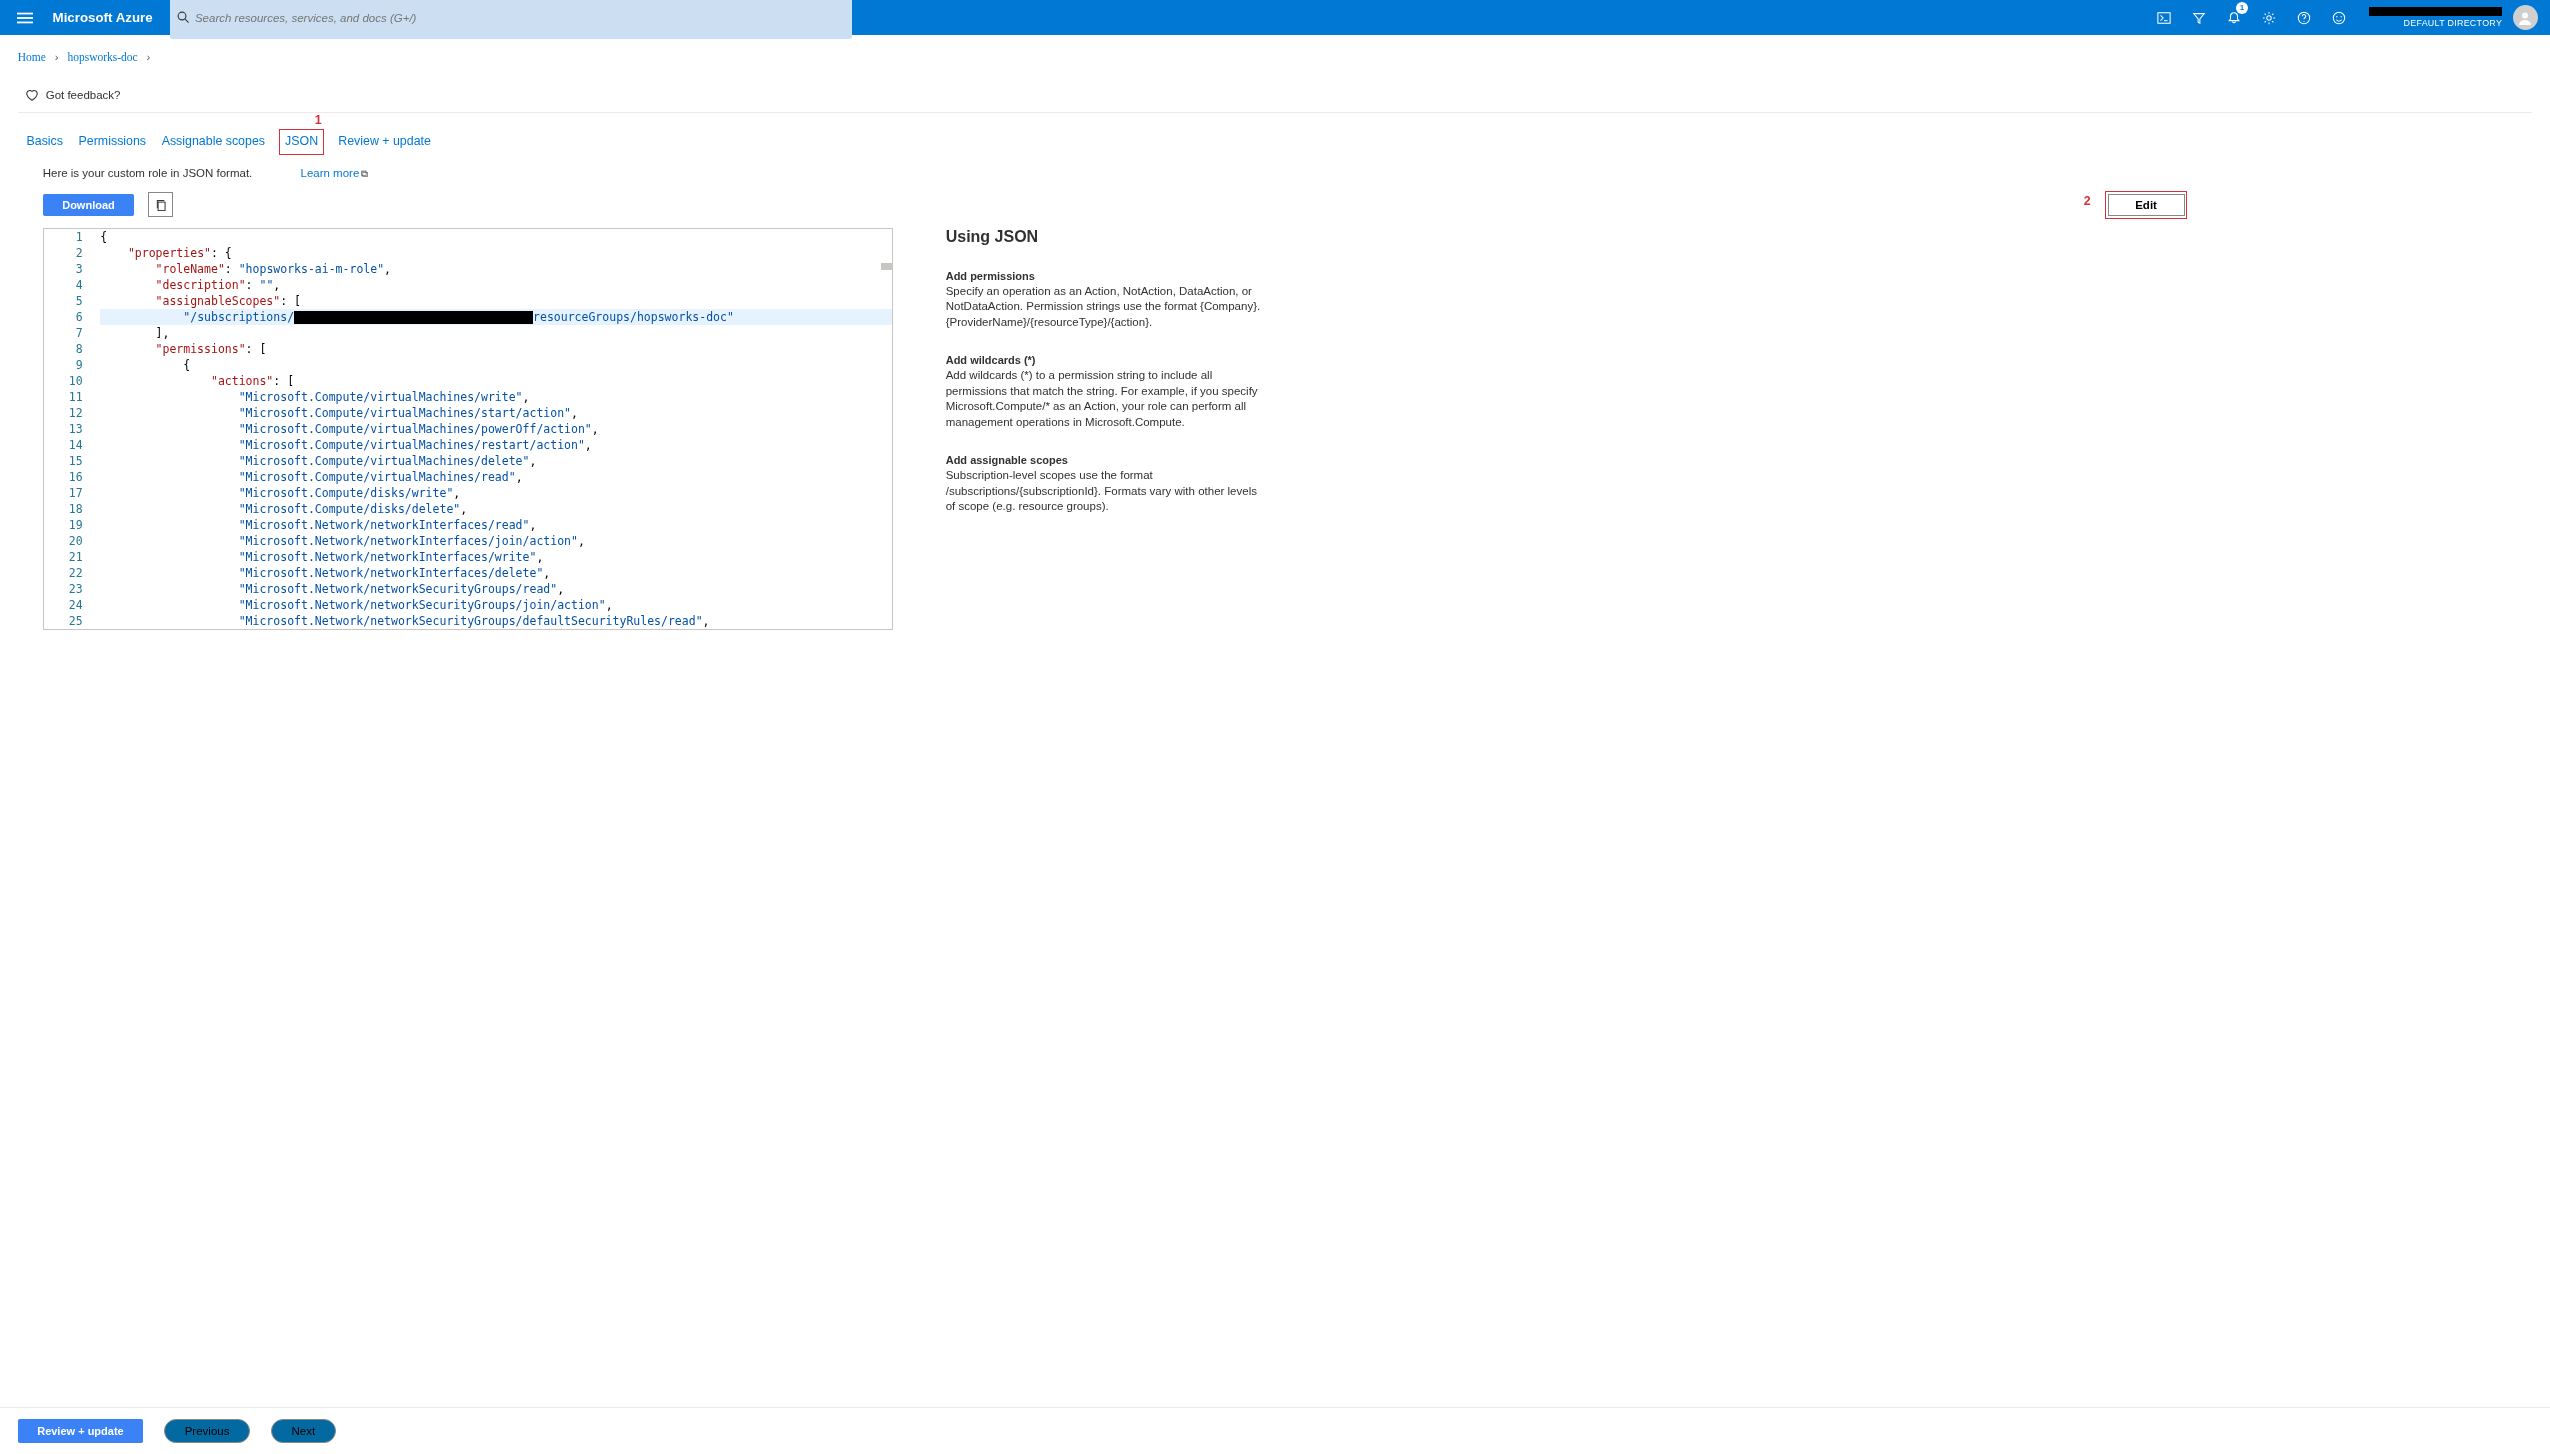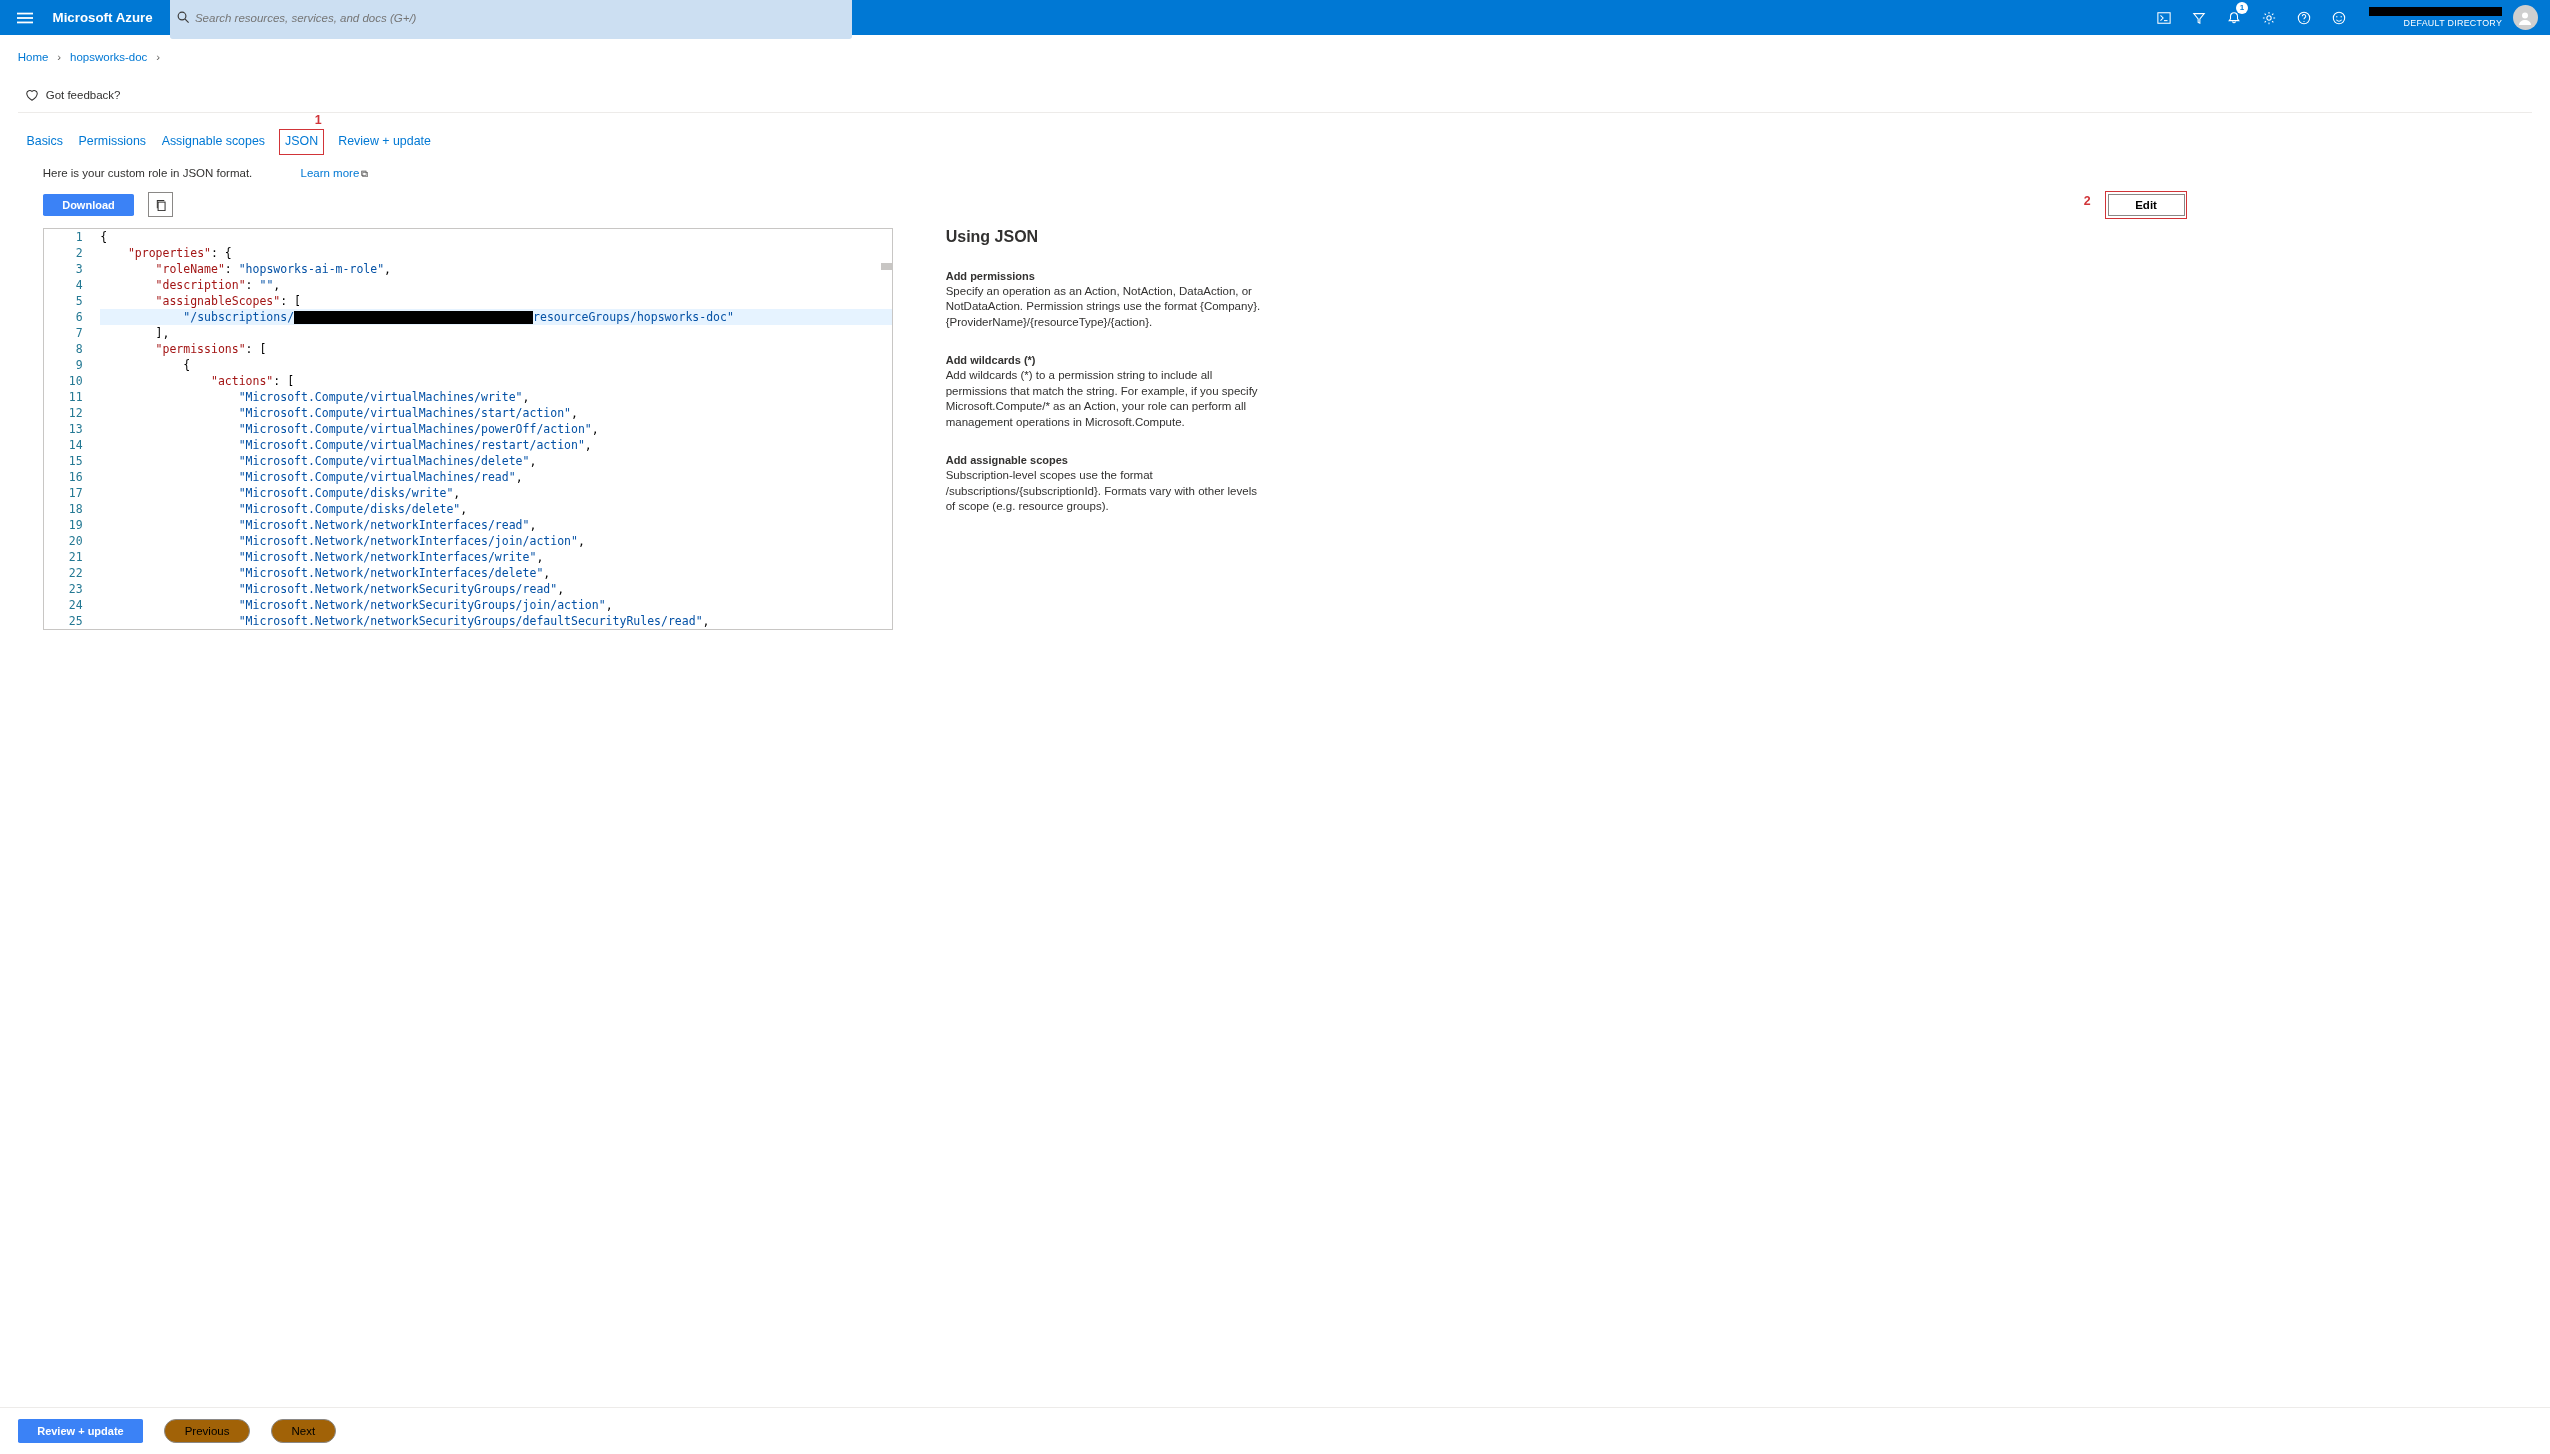--- a/index.html
+++ b/index.html
@@ -16,21 +16,21 @@
 .hicon svg { fill: #fff; }
 .badge { position: absolute; top: 1.8px; right: 3.5px; background: #fff; color: #0078d4; border-radius: 7px; font-size: 8px; min-width: 12.4px; height: 12.4px; display: flex; align-items: center; justify-content: center; font-weight: 600; }
 .account { display: flex; flex-direction: column; align-items: flex-end; justify-content: space-between; padding: 0 5.3px 0 12.4px; line-height: 1.2; font-size: 8.9px; }
 .account .redact { background: #000; width: 133px; height: 8.9px; margin-bottom: 1.8px; }
 .account .dir { font-size: 8.9px; letter-spacing: 0.3px; }
 .avatar { width: 25px; height: 25px; border-radius: 50%; background: #cfcfcf; display: flex; align-items: center; justify-content: center; margin: 0 5.3px; }
 .avatar svg { fill: #fff; }
 .content { padding: 10.6px 17.7px 0 17.7px; position: relative; }
 .breadcrumb { font-size: 11.5px; color: #0078d4; display: flex; align-items: center; gap: 8.9px; padding: 5.3px 0; }
 .breadcrumb .sep { color: #605e5c; }
-.breadcrumb a { color: #0078d4; text-decoration: none; cursor: pointer; }
+.breadcrumb a { color: #0078d4; text-decoration: none; cursor: pointer; font-family: Liberation Serif, serif; }
 .page-title-row { display: flex; align-items: center; justify-content: space-between; margin-top: 3.5px; }
 .page-title { font-size: 23px; font-weight: 600; }
 .close-x { cursor: pointer; padding: 7px; }
 .close-x svg { stroke: #323130; }
 .feedback { display: flex; align-items: center; gap: 7px; padding: 19.5px 0 10.6px 7px; border-bottom: 0.9px solid #edebe9; font-size: 11.5px; }
 .feedback svg { stroke: #323130; fill: none; }
 .tabs-wrap { position: relative; margin-top: 5.3px; }
 .callout-num { color: #d13438; font-weight: 700; font-size: 12.4px; position: absolute; }
 .tabs { display: flex; gap: 12px; padding: 10.6px 7px 0 7px; font-size: 12.4px; }
 .tab { color: #0078d4; cursor: pointer; padding: 5.3px 1.8px; border-bottom: 1.8px solid transparent; }
@@ -56,21 +56,21 @@
 .token-key { color: #a31515; }
 .token-val { color: #0451a5; }
 .token-plain { color: #000; }
 .redact-inline { display: inline-block; background: #000; width: 239px; height: 12.4px; vertical-align: middle; }
 .scroll-ind { position: absolute; right: 0; top: 34px; width: 10.6px; height: 7px; background: #c8c6c4; }
 .help-panel { width: 319px; font-size: 11.5px; }
 .help-panel h2 { font-size: 16px; font-weight: 600; margin-bottom: 12.4px; }
 .help-panel h4 { font-size: 11px; font-weight: 700; margin-bottom: 1.8px; margin-top: 24px; }
 .help-panel p { line-height: 1.35; }
 .footer { position: fixed; bottom: 0; left: 0; right: 0; border-top: 0.9px solid #edebe9; padding: 10.6px 17.7px; background: #fff; display: flex; gap: 21px; }
-.btn-secondary { background: #a16207; border: 0.9px solid #8a8886; padding: 5.3px 19.5px; font-size: 11.5px; cursor: pointer; border-radius: 12px; }
+.btn-secondary { background: #0369a1; border: 0.9px solid #8a8886; padding: 5.3px 19.5px; font-size: 11.5px; cursor: pointer; border-radius: 12px; }
 </style>
 </head>
 <body>
 
 <div class="header">
   <div class="hamburger">
     <svg width="16" height="16" viewBox="0 0 18 18">
         <rect y="3" width="18" height="2"></rect>
         <rect y="8" width="18" height="2"></rect>
         <rect y="13" width="18" height="2"></rect>

